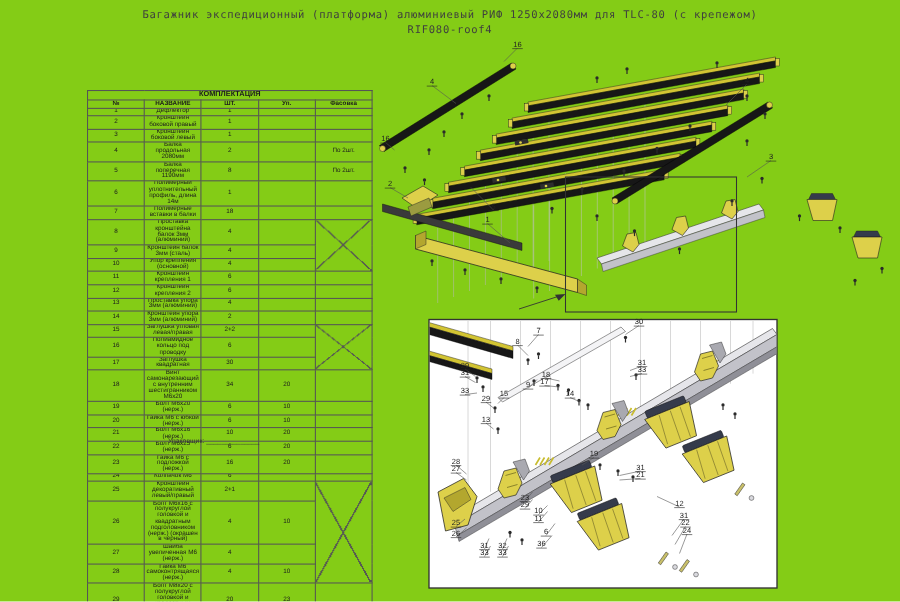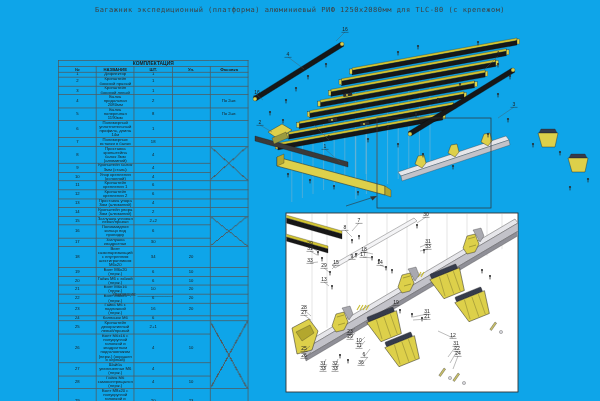--- a/index.html
+++ b/index.html
@@ -1,16 +1,16 @@
 <!DOCTYPE html>
 <html><head>
 <meta charset="utf-8">
 <style>
   html,body{margin:0;padding:0;background:#fff;}
-  #stage{position:relative;width:600px;height:401px;background:#0ea5e9;overflow:hidden;
+  #stage{position:relative;width:600px;height:401px;background:#84cc16;overflow:hidden;
          font-family:"Liberation Sans",sans-serif;color:#222;}
   
   #title{position:absolute;left:0;top:5px;width:600px;text-align:center;
          font-family:"DejaVu Sans Mono",monospace;font-size:7px;letter-spacing:.5px;color:#3f3f3f;line-height:10px;}
   
   #tableWrap{position:absolute;left:58px;top:60px;width:272px;transform:scale(0.7);transform-origin:top left;}
   table.bom{border-collapse:collapse;width:272px;table-layout:fixed;}
   table.bom td{border:0.6px solid #555;font-size:6px;line-height:5.8px;padding:0 1px;text-align:center;
                vertical-align:middle;white-space:pre-line;overflow:hidden;color:#1c1c1c;}
   table.bom td.tt{font-size:7px;font-weight:bold;height:8px;}
@@ -25,20 +25,21 @@
   #topsvg{left:248px;top:24px;}
   #botsvg{left:252px;top:210px;}
   .co{font-family:"Liberation Sans",sans-serif;font-size:5px;fill:#222;}
 </style>
 </head>
 <body>
 <div id="stage">
 
 <div id="title">
   <div>Багажник экспедиционный (платформа) алюминиевый РИФ 1250х2080мм для TLC-80 (с крепежом)</div>
+  <div>RIF080-roof4</div>
 </div>
 
 <div id="tableWrap">
   <table class="bom">
     <tbody id="bomBody">
           <tr>
             <td colspan="5" class="tt">КОМПЛЕКТАЦИЯ</td>
           </tr>
           <tr>
             <td class="hd" style="width: 11px;">№</td>

